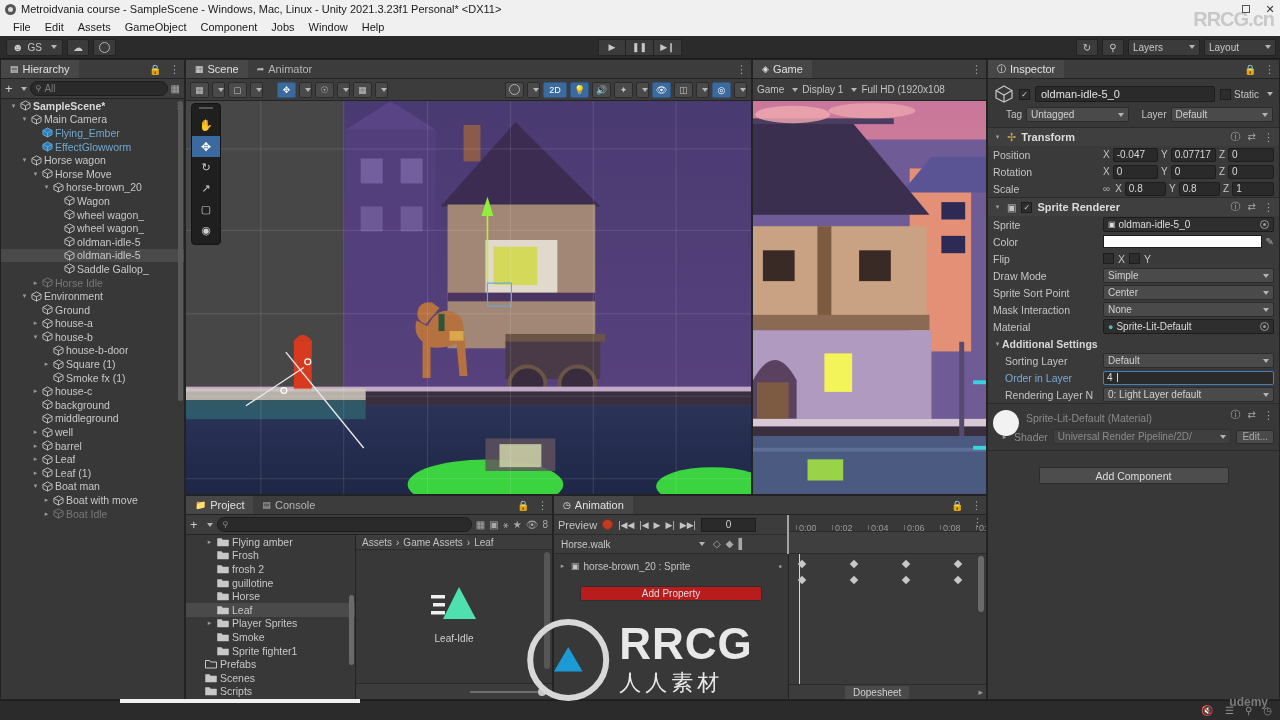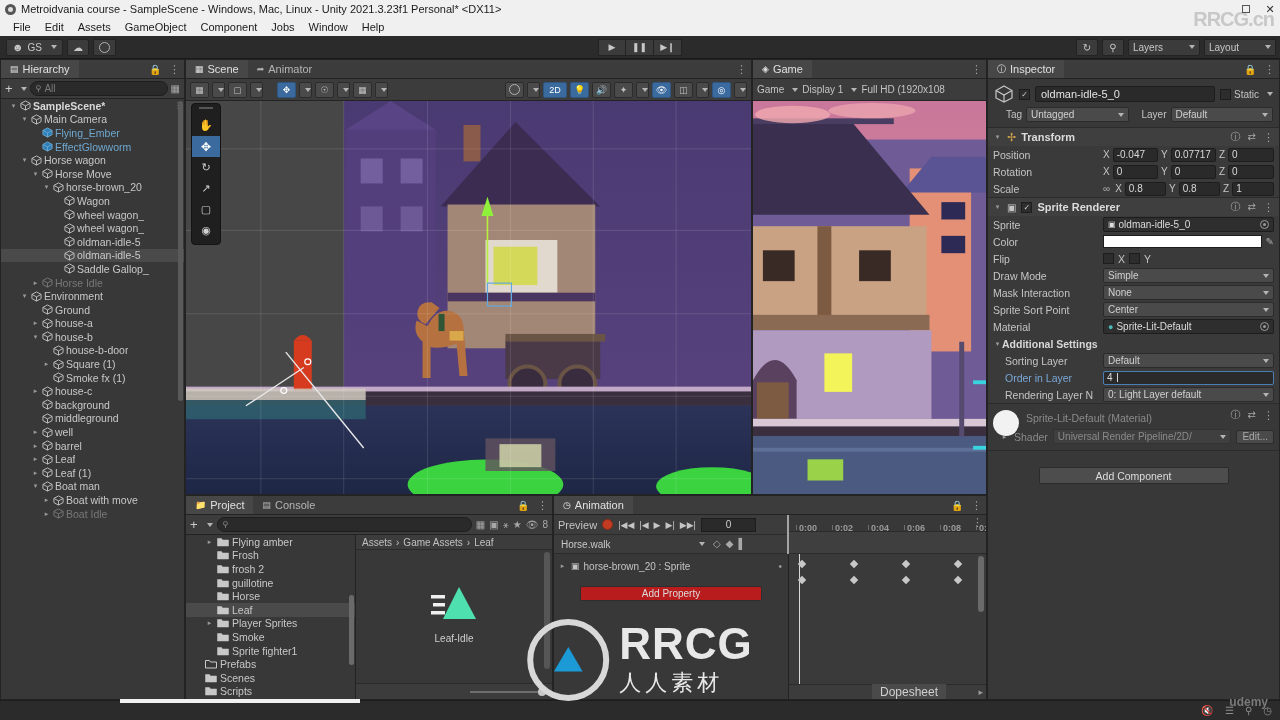--- a/index.html
+++ b/index.html
@@ -132,28 +132,28 @@
     display:flex;align-items:center;justify-content:center;font-size:10px;}
   .clipdd{ width:150px;height:14px;background:#3c3c3c;display:flex;align-items:center;
     justify-content:space-between;font-size:10px;color:#c8c8c8;padding:0 3px;}
   .anim-body{ flex:1; display:flex; min-height:0; }
   .anim-left{ width:235px; background:#383838; border-right:1px solid #232323; padding-top:4px;}
   .proprow{ height:16px; display:flex; align-items:center; gap:4px; font-size:10px; color:#c4c4c4; padding-left:4px;}
   .addprop{ width:182px;height:15px;background:#b91c1c;border:1px solid #2e2e2e;border-radius:2px;
     margin:12px auto 0; display:flex;align-items:center;justify-content:center;font-size:10px;color:#dcdcdc;}
   .anim-right{ flex:1; background:#3a3a3a; position:relative; min-width:0; }
   .ruler{ height:17px; background:#383838; border-bottom:1px solid #2b2b2b; position:relative; overflow:hidden;}
-  .tick{ position:absolute; top:8px; font-size:9px; color:#9a9a9a;font-weight:bold; }
+  .tick{ position:absolute; top:8px; font-size:9px; color:#9a9a9a; }
   .tick::before{ content:""; position:absolute; left:-3px; top:2px; width:1px;height:5px;background:#6e6e6e;}
   .keyrow{ position:absolute; left:0; right:0; height:16px; }
   .diamond{ position:absolute; width:6px;height:6px;background:#c8c8c8; transform:rotate(45deg); top:5px;}
   .playhead{ position:absolute; left:10px; top:0; bottom:0; width:1px; background:#d8d8d8; }
   .dope{ position:absolute; bottom:0; left:0; right:0; height:15px; background:#3c3c3c;
     border-top:1px solid #2b2b2b; display:flex; align-items:center;}
-  .dope-tab{ margin-left:83px; font-size:12px;color:#d0d0d0; background:#4a4a4a; padding:1px 8px;}
+  .dope-tab{ margin-left:56px; font-size:10px;color:#d0d0d0; background:#4a4a4a; padding:1px 8px;}
   .hscroll{ position:absolute; bottom:1px; left:272px; right:14px; height:9px; background:#545454; border-radius:5px;}
 
   
   .inspector{ width:293px; flex:none; }
   .insp-head{ display:flex; align-items:center; gap:5px; padding:5px 6px 3px; }
   .goicon{ width:20px;height:20px; flex:none;}
   .chk{ width:11px;height:11px;background:#2d2d2d;border:1px solid #1d1d1d;
     display:flex;align-items:center;justify-content:center;color:#d0d0d0;font-size:8px;}
   .namefield{ flex:1; height:16px; background:#2a2a2a; border:1px solid #1d1d1d; border-radius:2px;
     display:flex;align-items:center;padding:0 5px;font-size:11px;color:#e2e2e2;}
@@ -1294,31 +1294,31 @@
 
         <div class="frow">
           <span class="flabel">Draw Mode</span>
           <span class="dd" style="flex:1">
             <span>Simple</span>
             <span class="caret"></span>
           </span>
         </div>
 
         <div class="frow">
+          <span class="flabel">Sprite Sort Point</span>
+          <span class="dd" style="flex:1">
+            <span>Center</span>
+            <span class="caret"></span>
+          </span>
+        </div>
+
+        <div class="frow">
           <span class="flabel">Mask Interaction</span>
           <span class="dd" style="flex:1">
             <span>None</span>
-            <span class="caret"></span>
-          </span>
-        </div>
-
-        <div class="frow">
-          <span class="flabel">Sprite Sort Point</span>
-          <span class="dd" style="flex:1">
-            <span>Center</span>
             <span class="caret"></span>
           </span>
         </div>
 
         <div class="frow">
           <span class="flabel">Material</span>
           <span class="objf">
             <span style="color:#4db8b8;font-size:9px;">●</span>
             <span>Sprite-Lit-Default</span>
             <span class="rad"></span>

